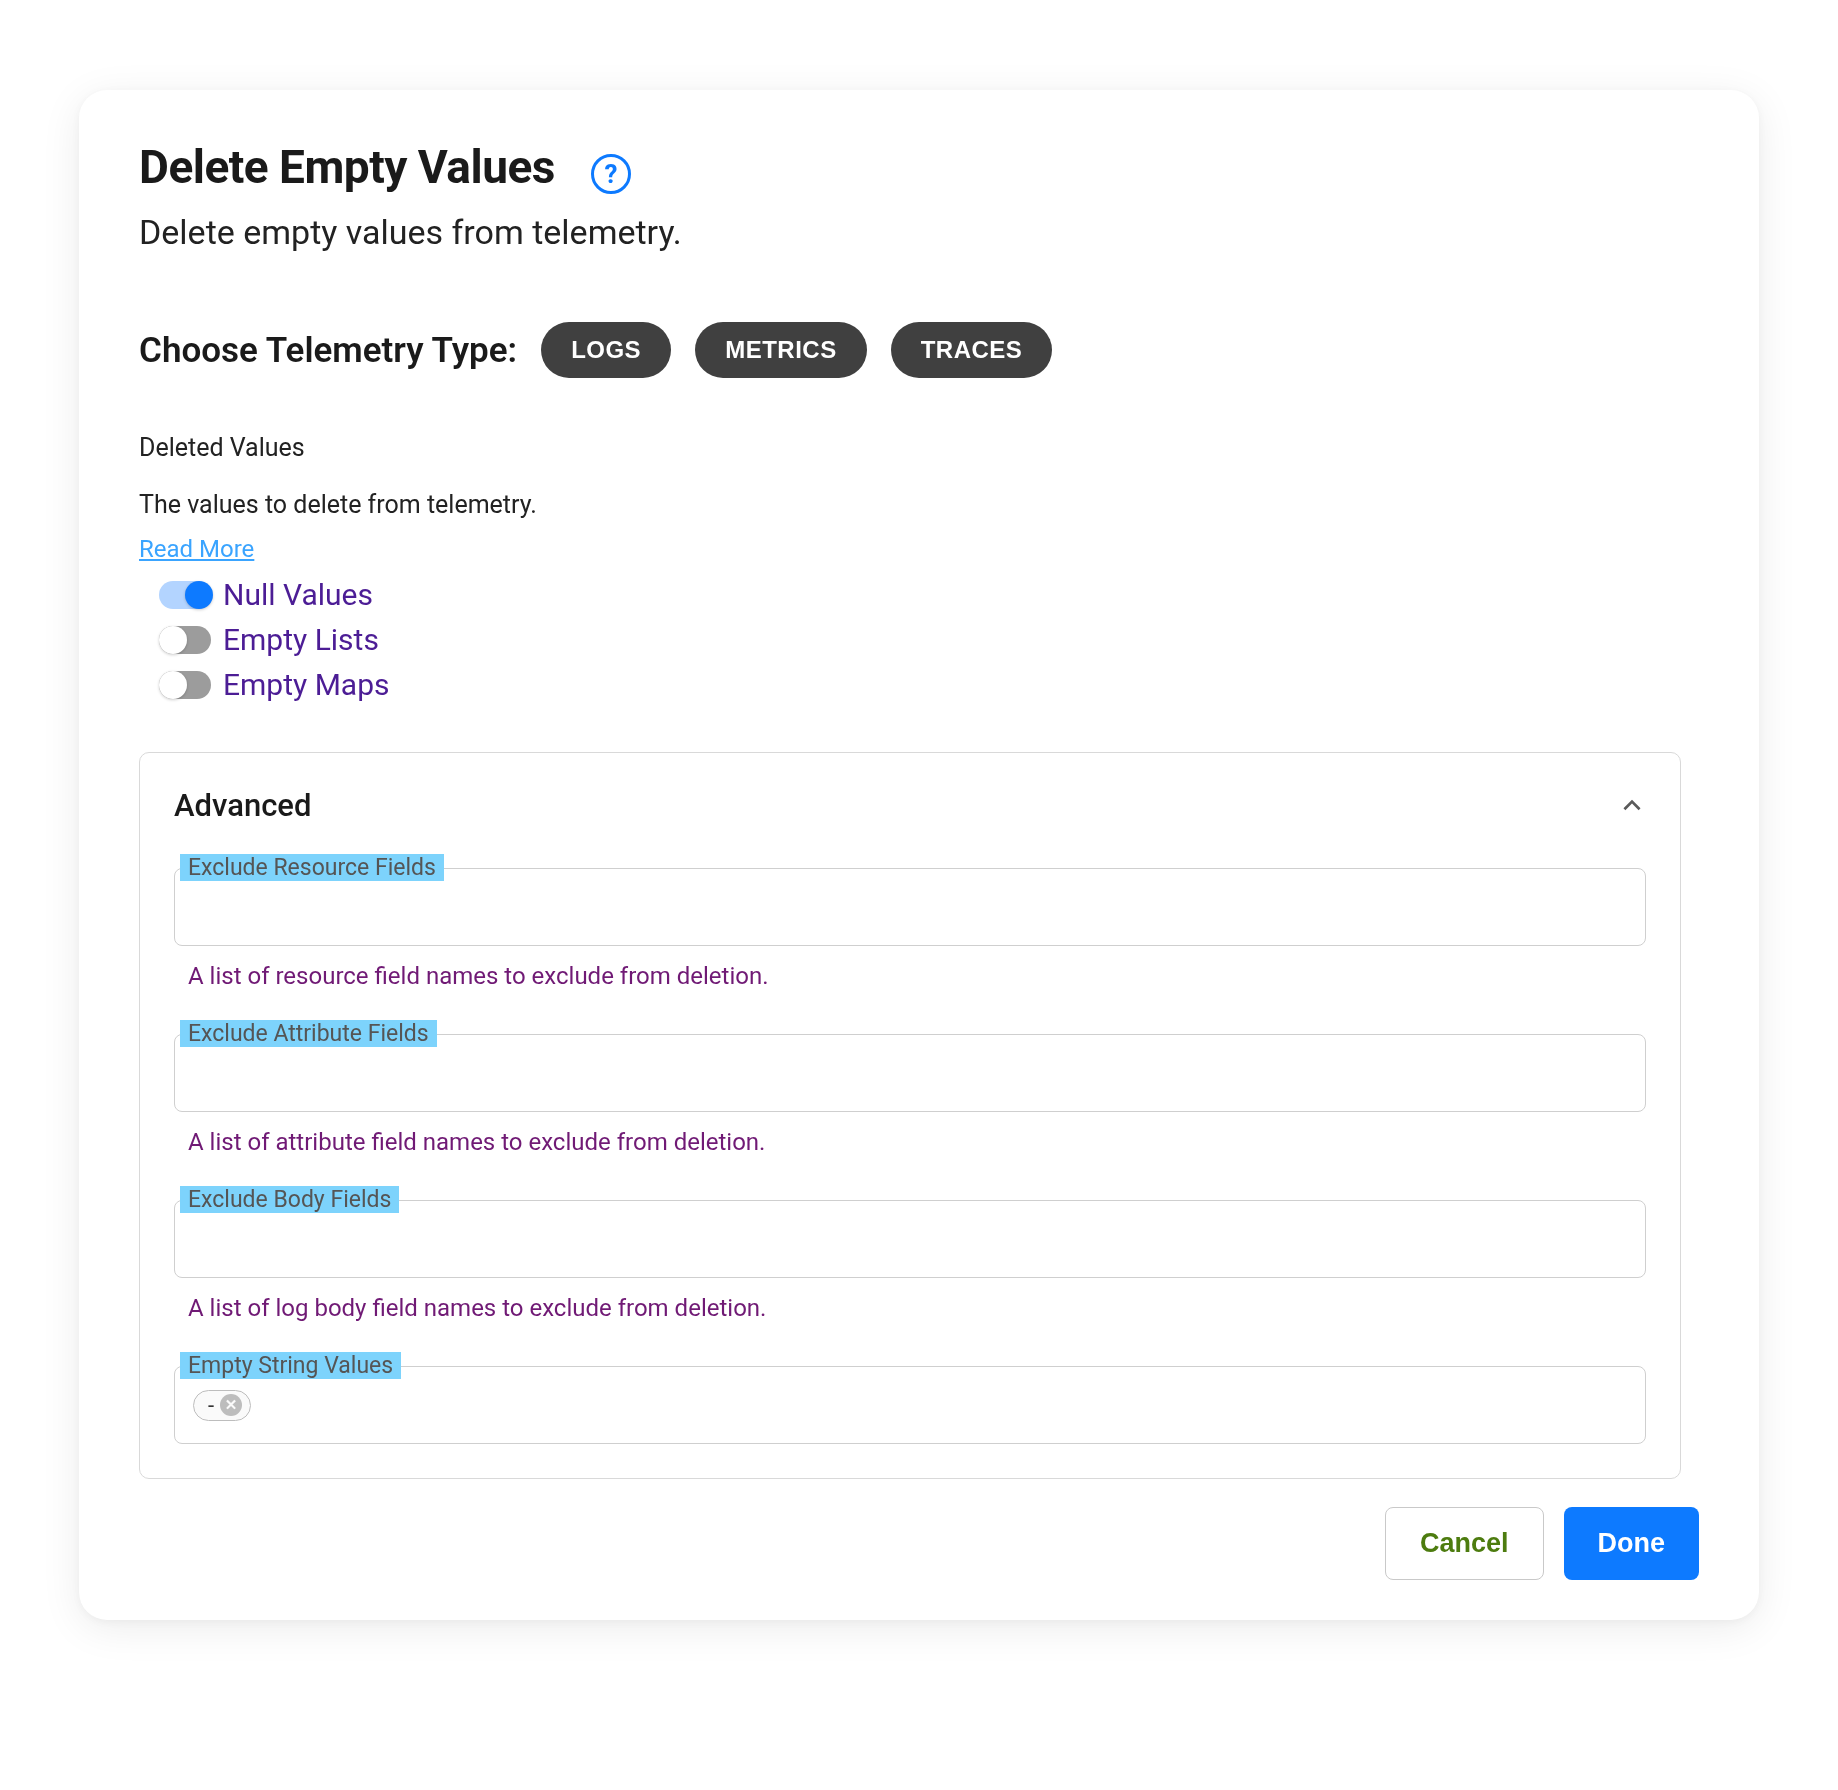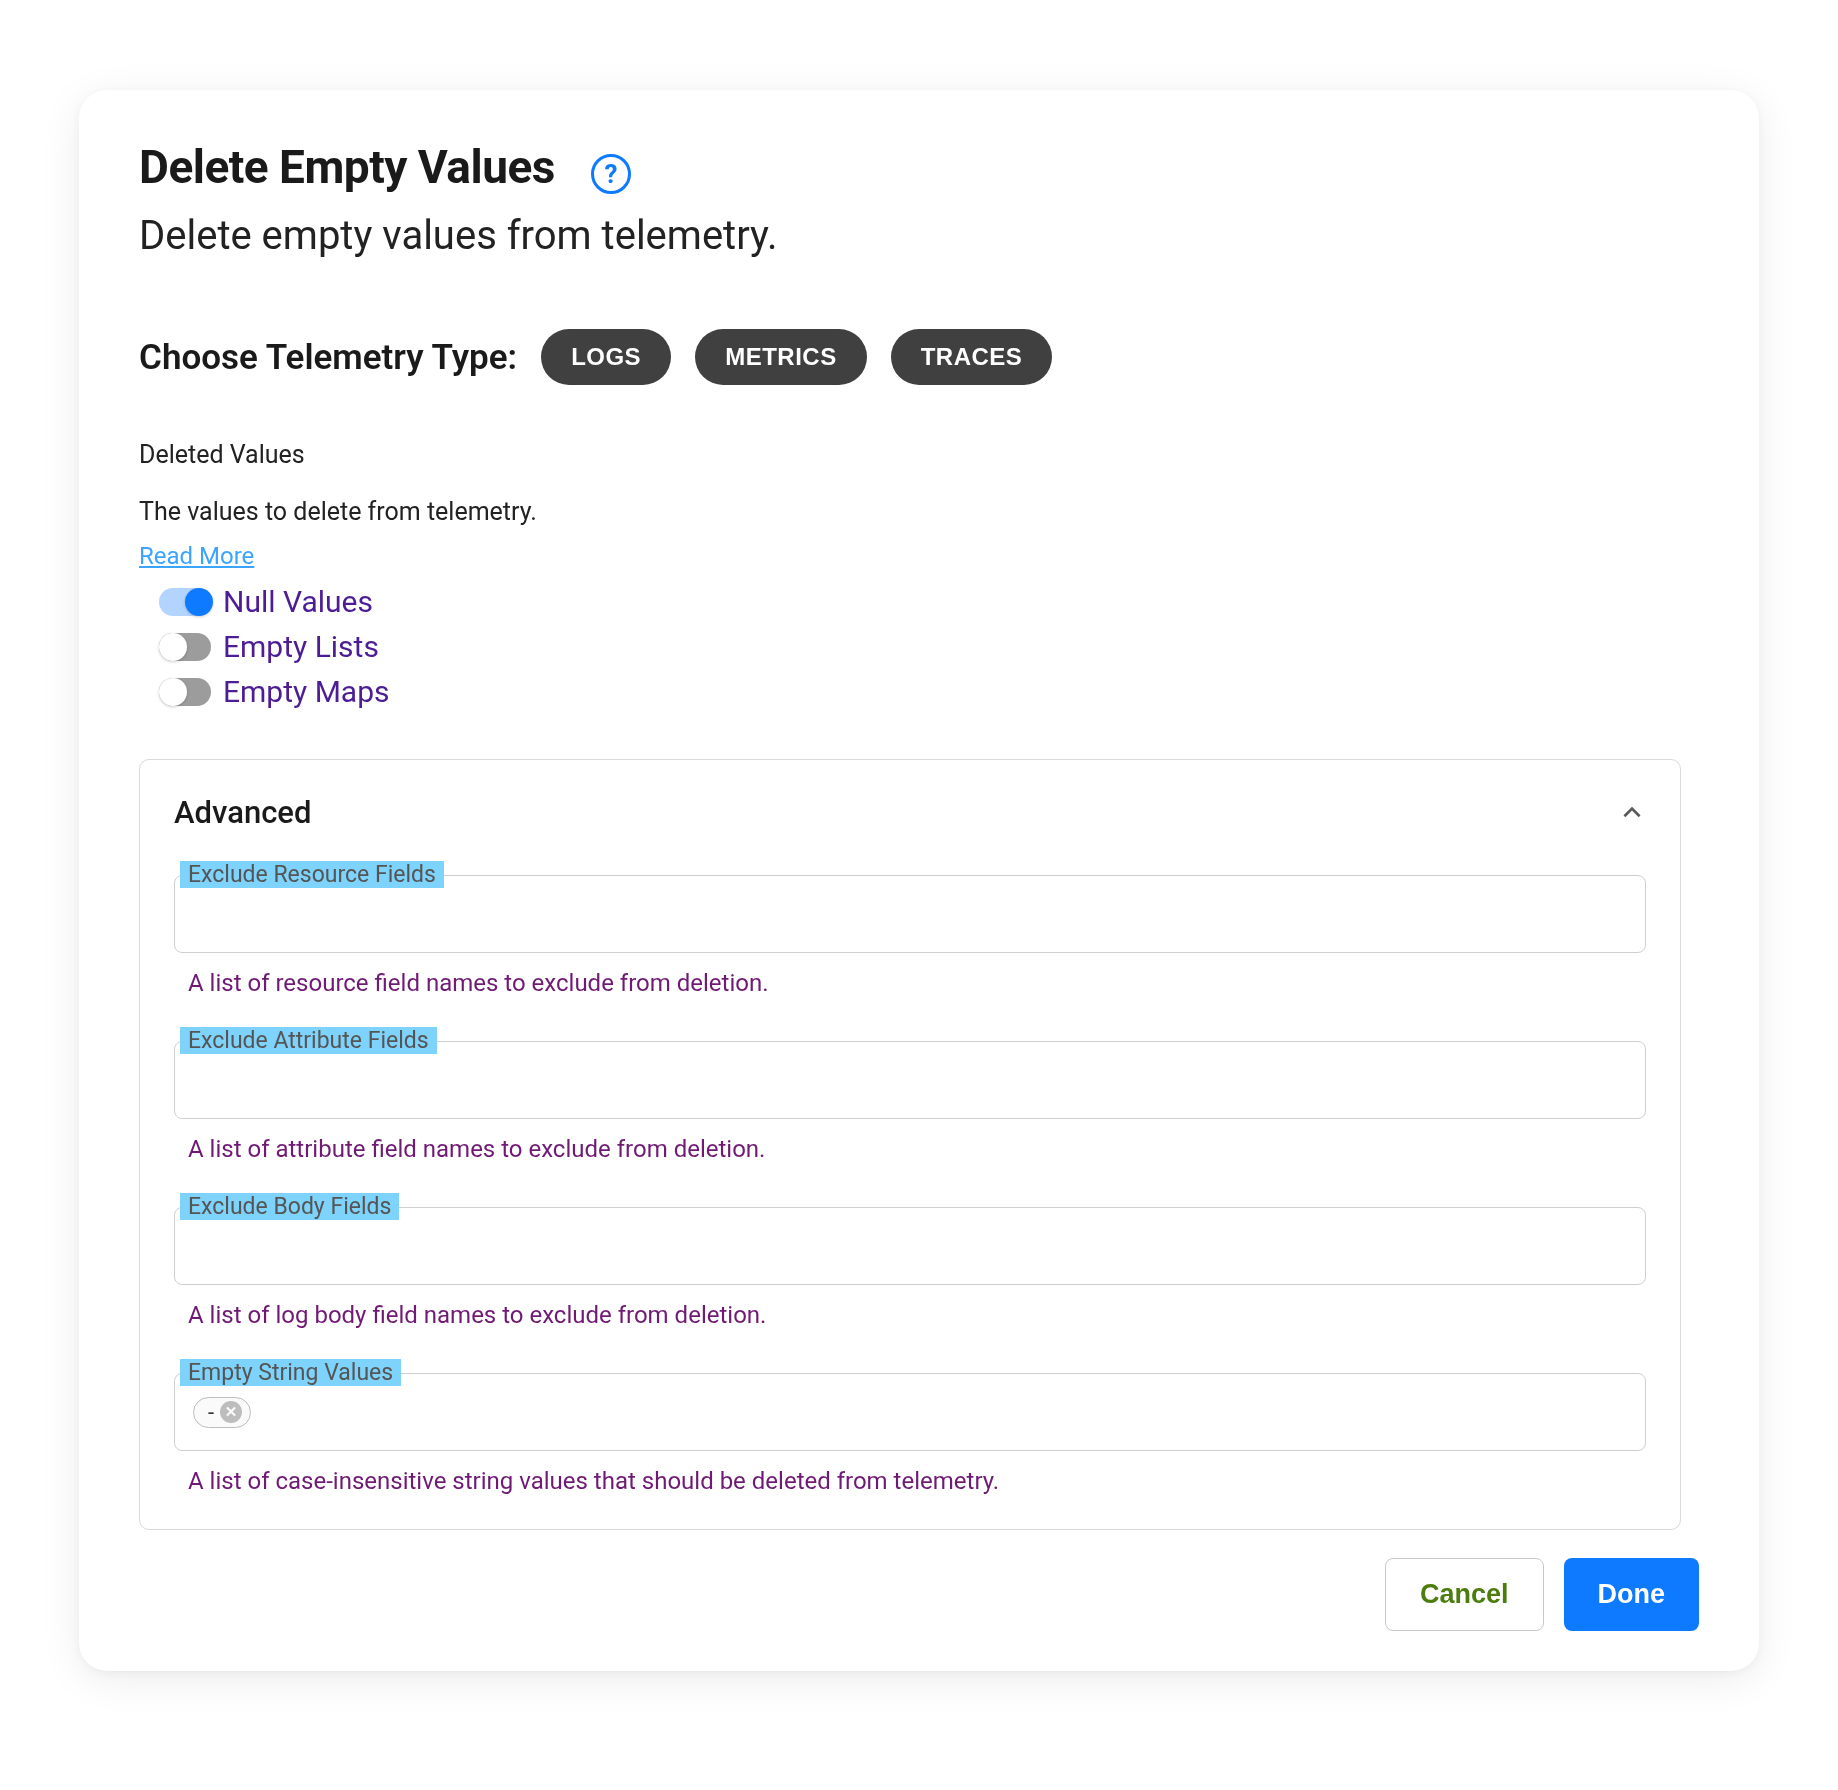--- a/index.html
+++ b/index.html
@@ -40,21 +40,21 @@
     border-radius: 50%;
     display: flex;
     align-items: center;
     justify-content: center;
     color: #0d7aff;
     font-size: 26px;
     font-weight: 700;
     cursor: pointer;
   }
   .subtitle {
-    font-size: 40px;
+    font-size: 34px;
     color: #222;
     margin-top: 18px;
   }
   .scroll-area {
     margin-top: 70px;
     max-height: 1230px;
     overflow-y: auto;
     padding-right: 18px;
     position: relative;
   }
@@ -310,21 +310,20 @@
         </div>
 
         <div class="field-group">
           <span class="field-legend">Empty String Values</span>
           <div class="field-box">
             <span class="chip">
               <span>-</span>
               <span class="x">✕</span>
             </span>
           </div>
-          <div class="field-help">A list of case-insensitive string values that should be deleted from telemetry.</div>
         </div>
 
       </div>
     </div>
   </div>
 
   <div class="footer">
     <button class="btn btn-secondary">Cancel</button>
     <button class="btn btn-primary">Done</button>
   </div>

